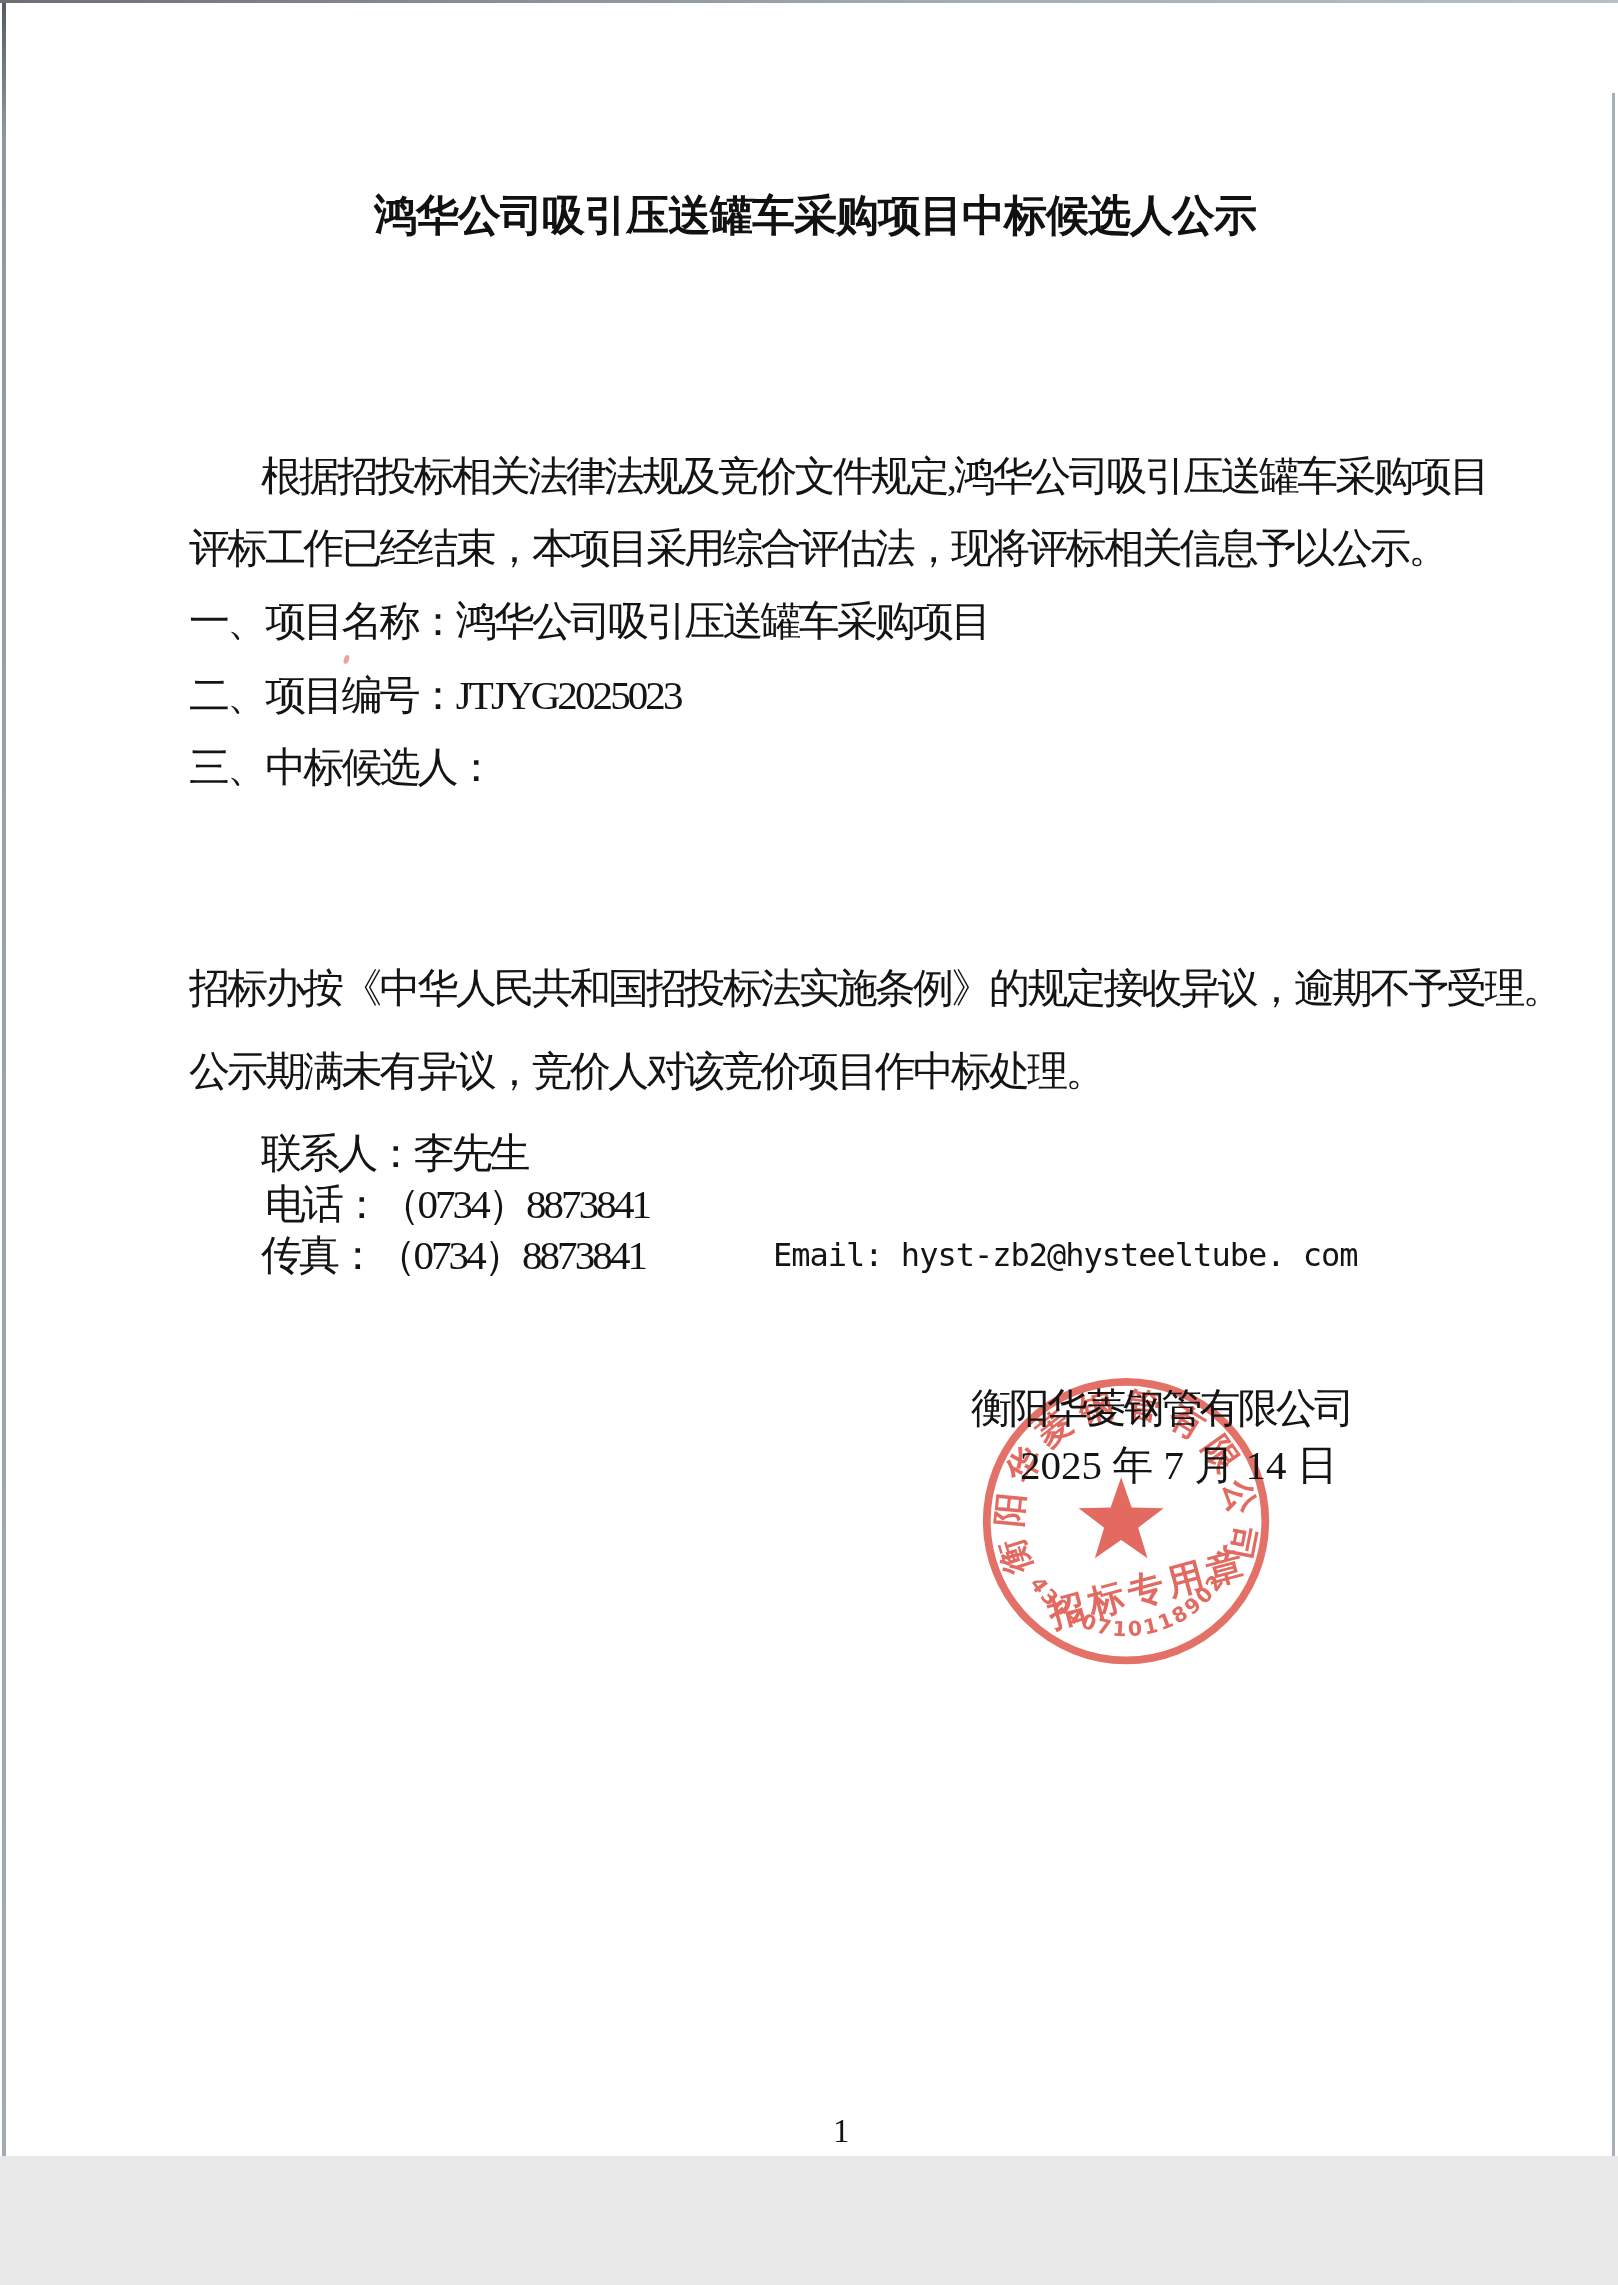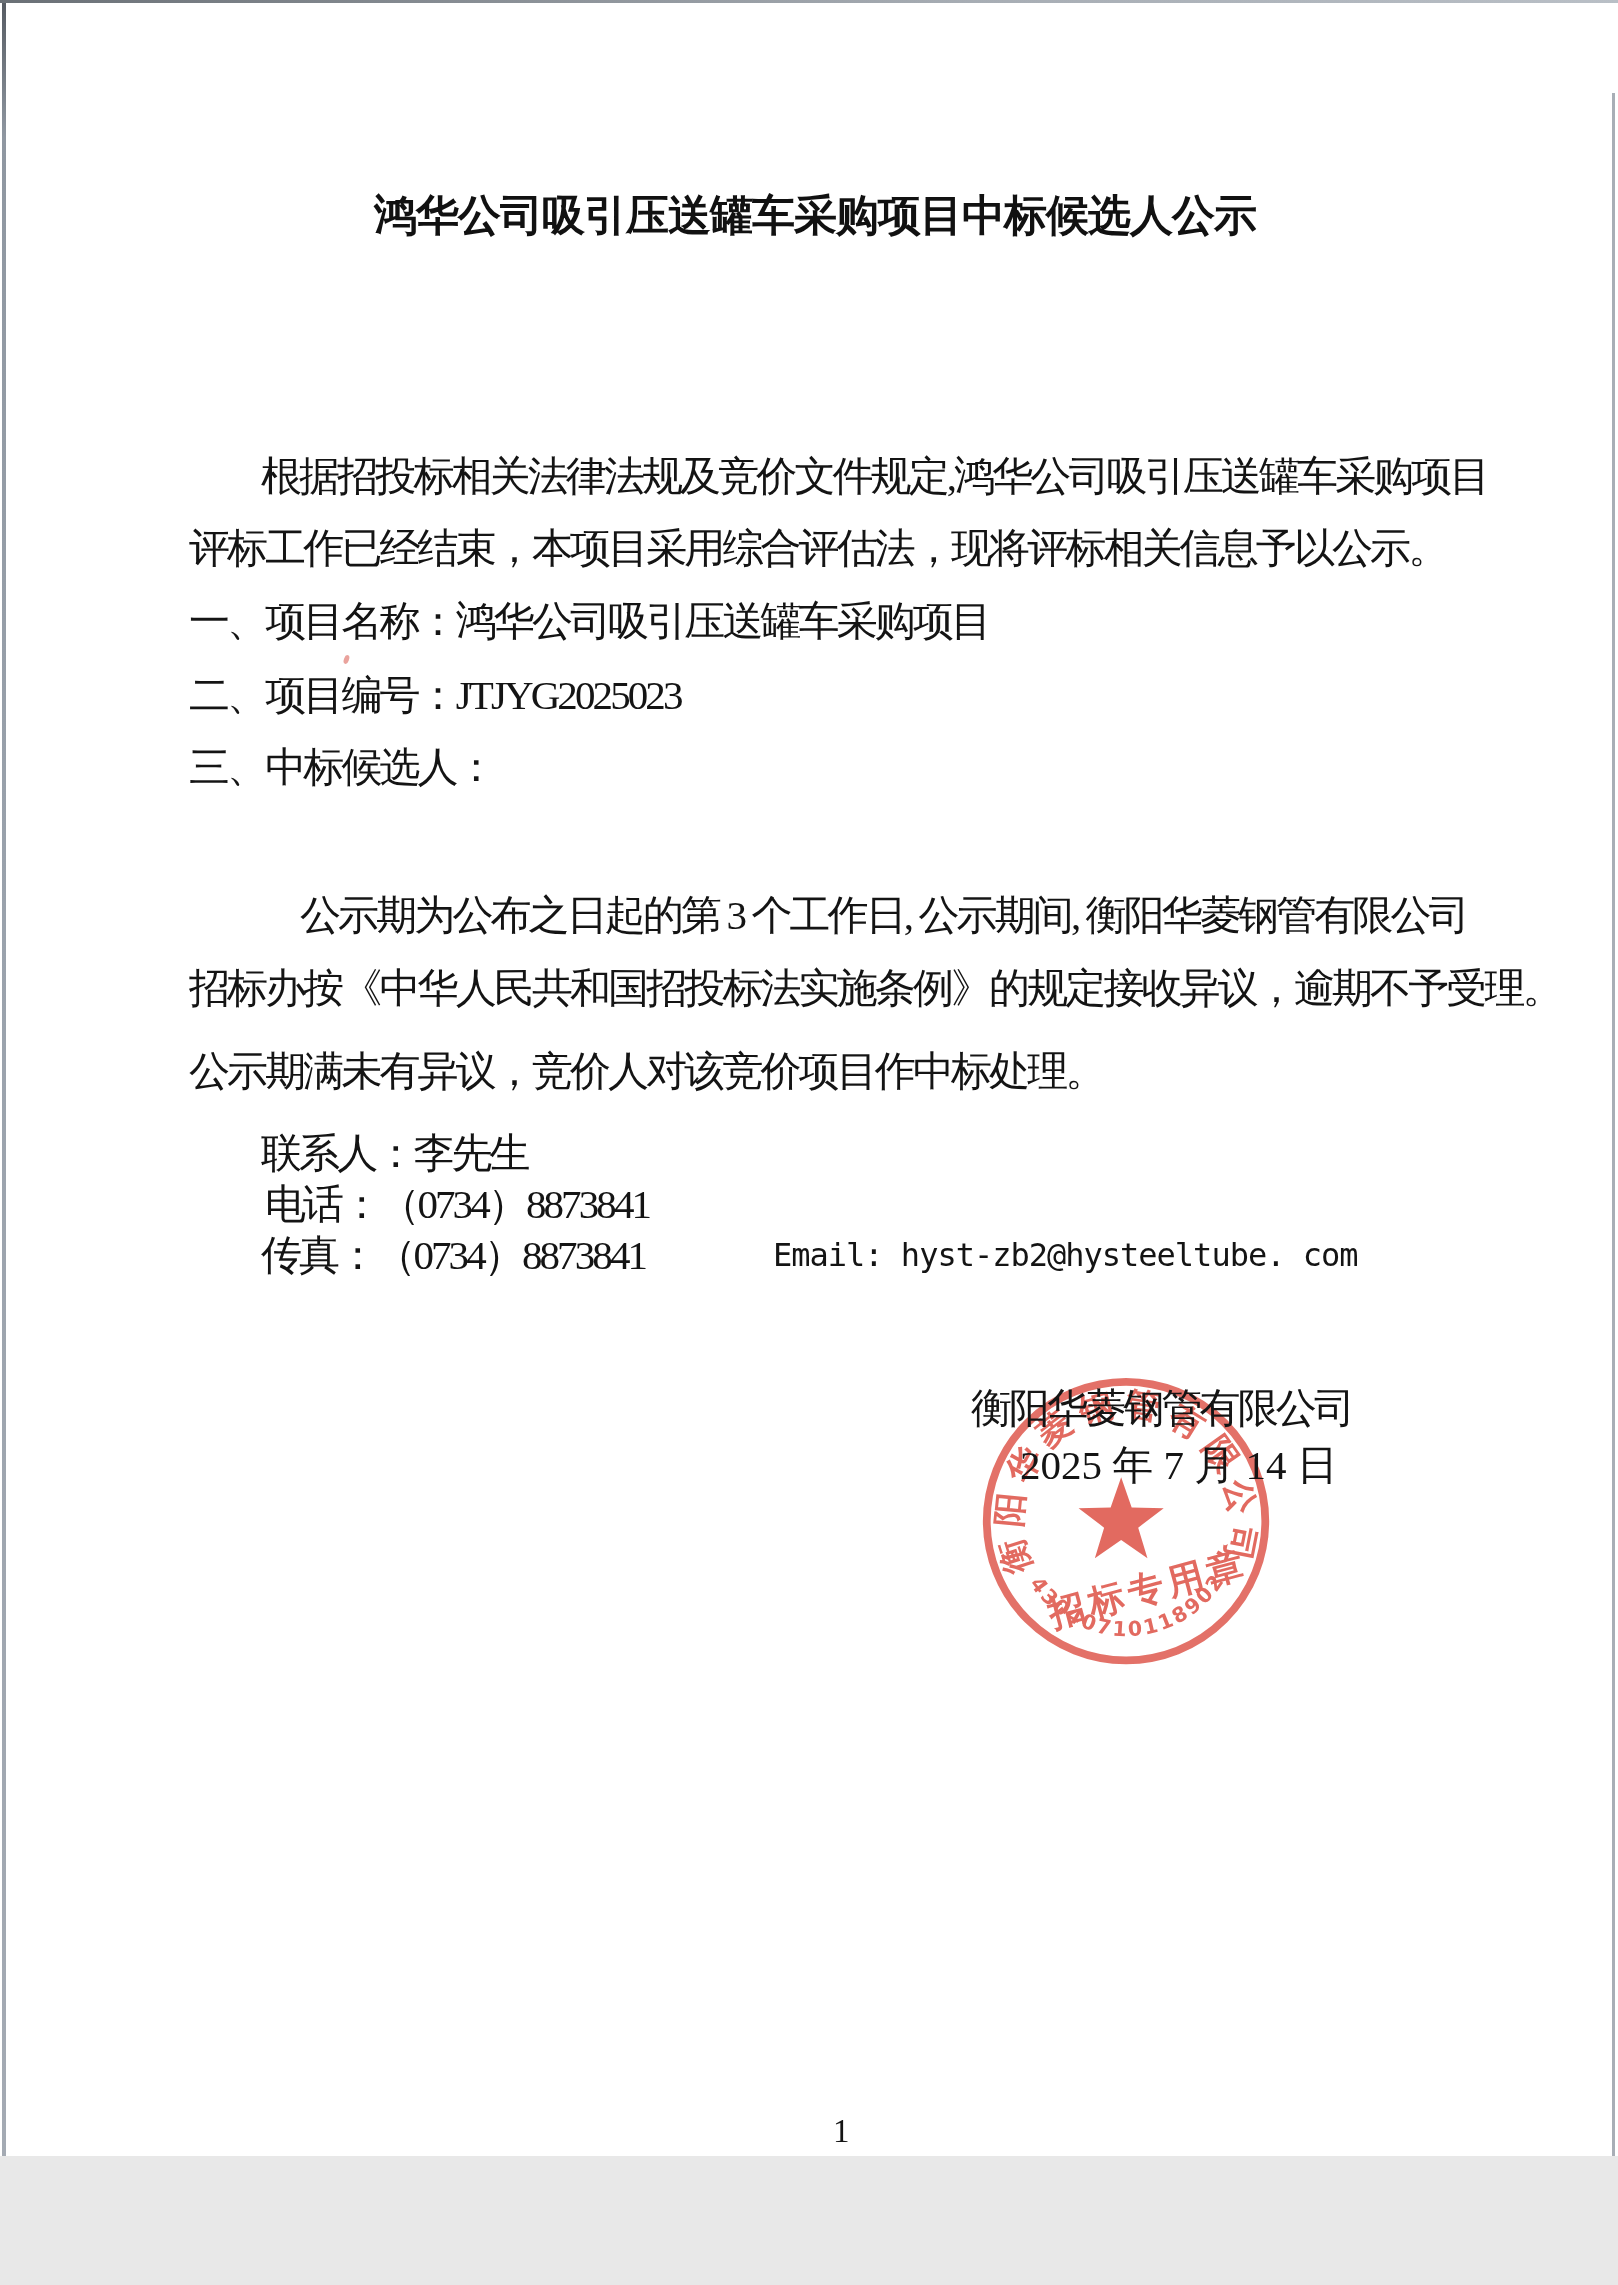--- a/index.html
+++ b/index.html
@@ -48,21 +48,20 @@
 
   <div class="line title" style="left:374px;top:194px;">鸿华公司吸引压送罐车采购项目中标候选人公示</div>
 
   <div class="line body-text" style="left:261px;top:456px;">根据招投标相关法律法规及竞价文件规定,鸿华公司吸引压送罐车采购项目</div>
   <div class="line body-text" style="left:189px;top:528px;">评标工作已经结束，本项目采用综合评估法，现将评标相关信息予以公示。</div>
 
   <div class="line body-text" style="left:189px;top:601px;">一、项目名称：鸿华公司吸引压送罐车采购项目</div>
   <div class="line body-text" style="left:189px;top:675px;">二、项目编号：JTJYG2025023</div>
   <div class="line body-text" style="left:189px;top:747px;">三、中标候选人：</div>
 
-  <div class="line body-text" style="left:300px;top:895px;">公示期为公布之日起的第 3 个工作日, 公示期间, 衡阳华菱钢管有限公司</div>
   <div class="line body-text" style="left:189px;top:968px;">招标办按《中华人民共和国招投标法实施条例》的规定接收异议，逾期不予受理。</div>
   <div class="line body-text" style="left:189px;top:1043px;margin-top:8px;">公示期满未有异议，竞价人对该竞价项目作中标处理。</div>
 
   <div class="line body-text" style="left:261px;top:1133px;">联系人：李先生</div>
   <div class="line body-text" style="left:265px;top:1184px;">电话：（0734）8873841</div>
   <div class="line body-text" style="left:261px;top:1235px;">传真：（0734）8873841</div>
   <div class="line mono" style="left:773px;top:1239px;">Email: hyst-zb2@hysteeltube. com</div>
 
   <svg class="seal" viewBox="0 0 306 316" xmlns="http://www.w3.org/2000/svg">
     <g opacity="0.82" fill="#dc4a3e">

